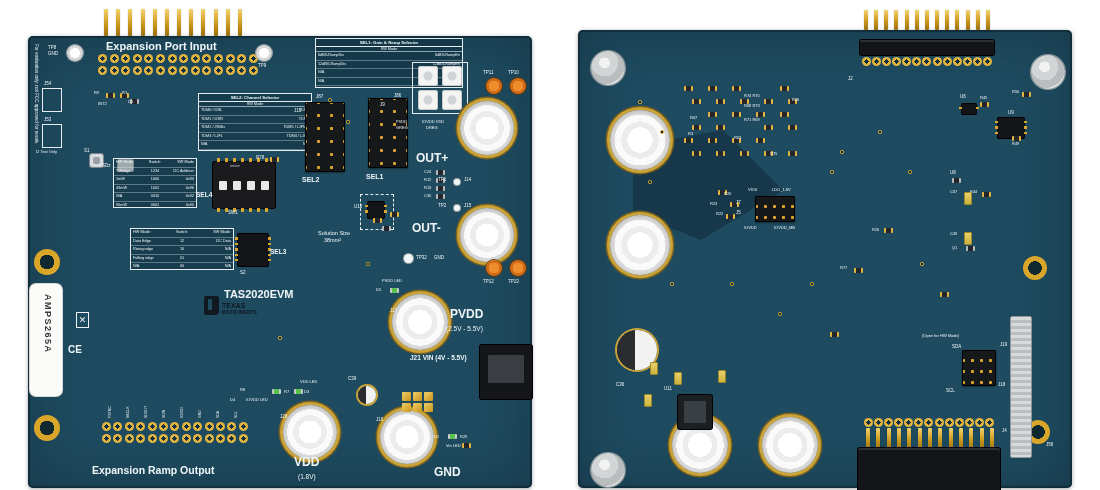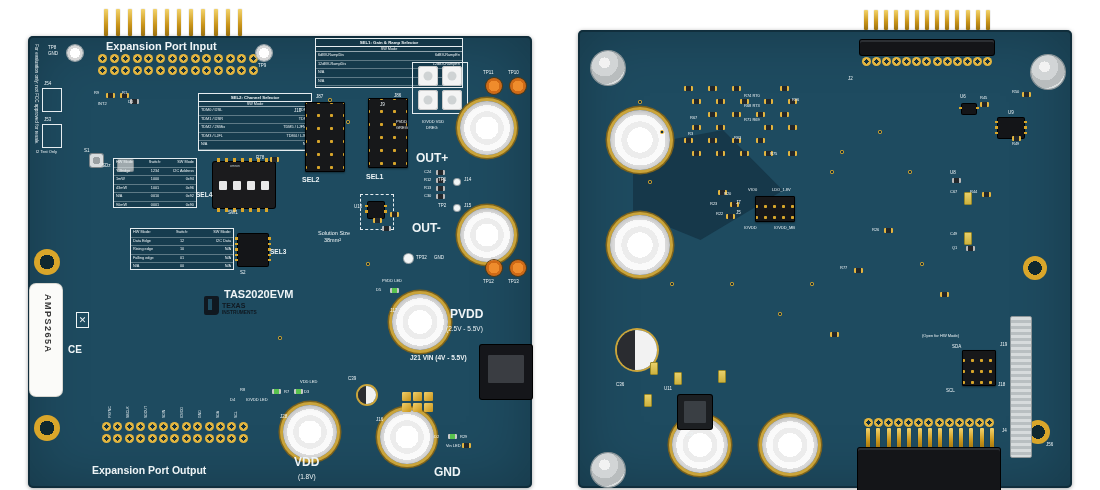--- a/index.html
+++ b/index.html
@@ -437,21 +437,21 @@
         <span class="lbl " style="left: 418px; top: 408px; font-size: 4px;">Vin LED</span>
         <span class="lbl bold" style="left: 40px; top: 308px; font-size: 10px;">CE</span>
         <span class="lbl " style="left: 80px; top: 382px; font-size: 3.5px; transform: rotate(-90deg);">FSYNC</span>
         <span class="lbl " style="left: 98px; top: 382px; font-size: 3.5px; transform: rotate(-90deg);">SBCLK</span>
         <span class="lbl " style="left: 116px; top: 382px; font-size: 3.5px; transform: rotate(-90deg);">SDOUT</span>
         <span class="lbl " style="left: 134px; top: 382px; font-size: 3.5px; transform: rotate(-90deg);">SDIN</span>
         <span class="lbl " style="left: 152px; top: 382px; font-size: 3.5px; transform: rotate(-90deg);">IOVDD</span>
         <span class="lbl " style="left: 170px; top: 382px; font-size: 3.5px; transform: rotate(-90deg);">GND</span>
         <span class="lbl " style="left: 188px; top: 382px; font-size: 3.5px; transform: rotate(-90deg);">SDA</span>
         <span class="lbl " style="left: 206px; top: 382px; font-size: 3.5px; transform: rotate(-90deg);">SCL</span>
-        <span class="lbl bold" style="left: 64px; top: 428px; font-size: 10.5px;">Expansion Port Output</span>
+        <span class="lbl bold" style="left: 64px; top: 428px; font-size: 10.5px;">Expansion Ramp Output</span>
       </div>
   </section>
 
   <section class="board" id="right-board" style="left:578px;top:30px;width:494px;height:458px">
 
     <div class="darkpoly" style="left:55px;top:100px;width:150px;height:110px"></div>
 
     <div class="blkconn" style="left:282px;top:10px;width:134px;height:15px"></div>
     <div class="pin-row" style="left:286px;top:-20px;width:126px;height:20px">
         <i></i>

